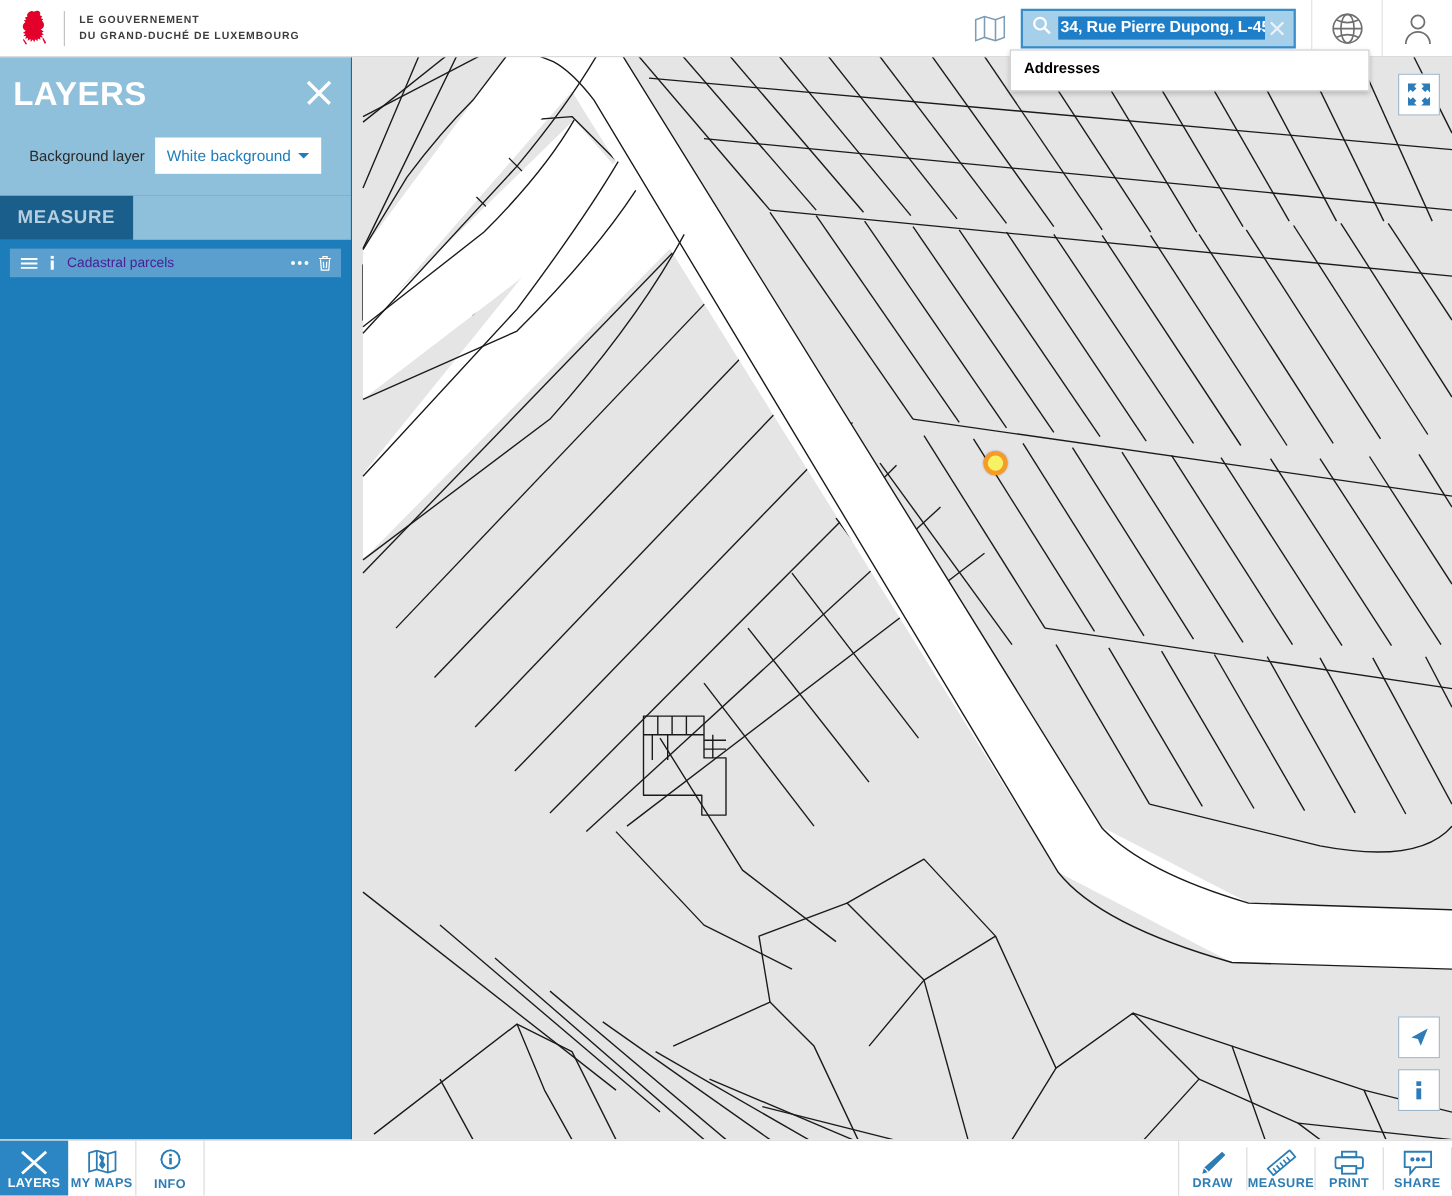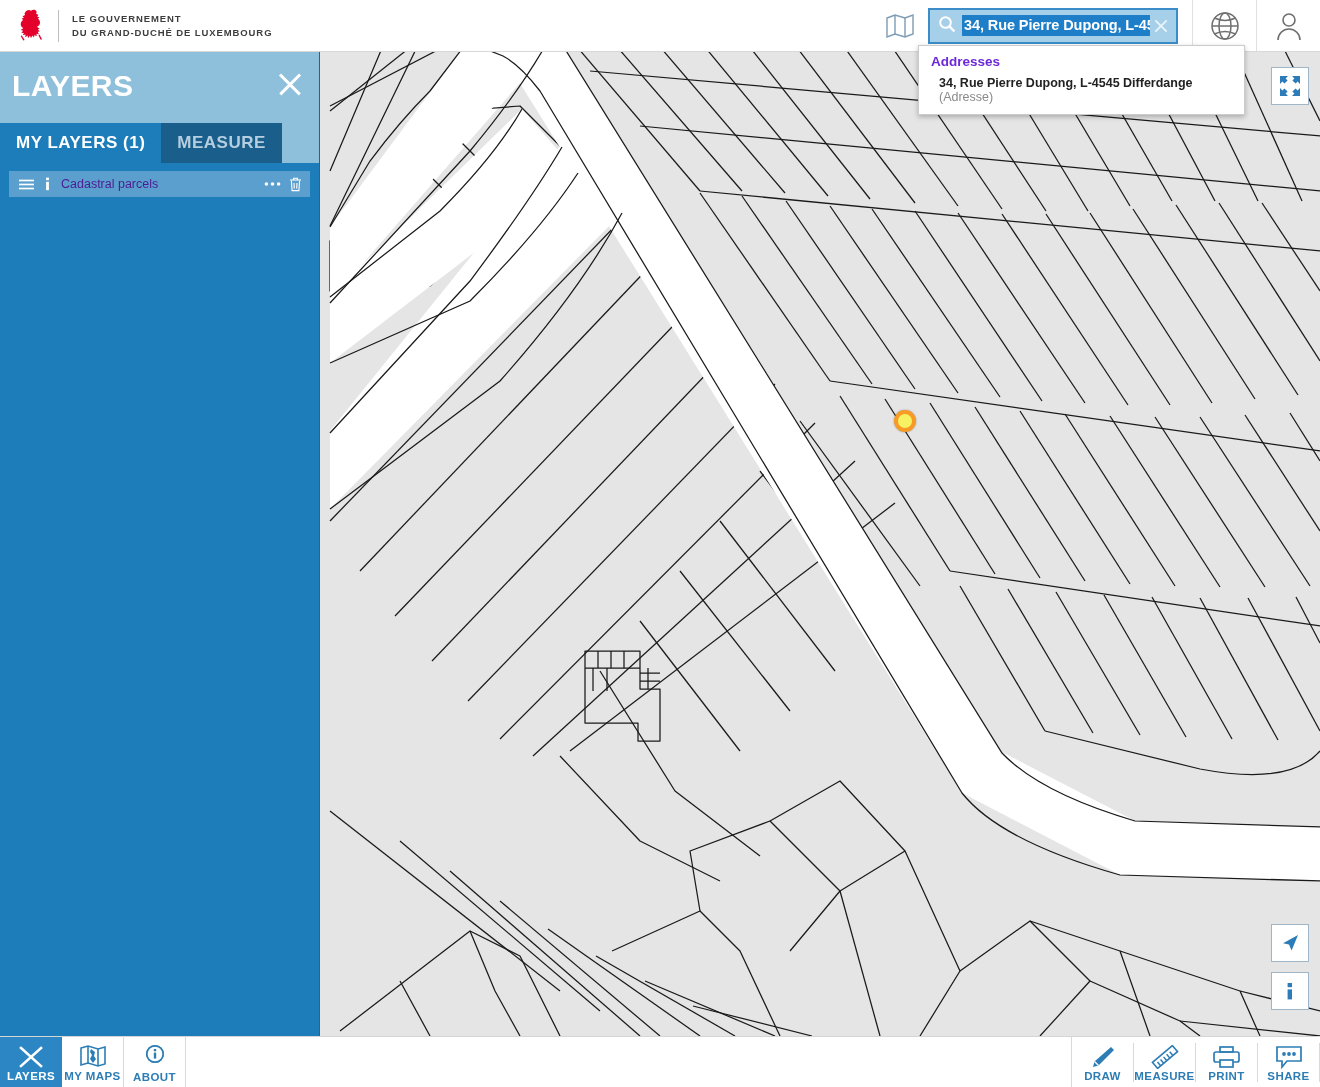--- a/index.html
+++ b/index.html
@@ -59,21 +59,21 @@
   }
   .search-clear:before { transform: rotate(45deg); }
   .search-clear:after  { transform: rotate(-45deg); }
 
   .suggestions {
     position: absolute; top: 37px; left: -10px; width: 327px;
     background: #ffffff; border: 1px solid #cccccc;
     box-shadow: 0 2px 5px rgba(0,0,0,0.25); padding: 6px 0 8px 0; z-index: 60;
   }
   .sugg-head {
-    font-size: 13.5px; font-weight: bold; color: #6d28d9; padding: 2px 12px 5px 12px;
+    font-size: 13.5px; font-weight: bold; color: #000000; padding: 2px 12px 5px 12px;
   }
   .sugg-item {
     font-size: 12.5px; color: #222222; padding: 2px 12px 2px 20px; cursor: pointer;
   }
   .sugg-item b { font-weight: bold; }
   .sugg-item span.sub { color: #8a8a8a; font-weight: normal; }
 
   .hdr-btn {
     width: 64px; height: 51px; display: flex; align-items: center;
     justify-content: center; cursor: pointer; border-left: 1px solid #e0e0e0;
@@ -240,24 +240,20 @@
             <circle cx="7.5" cy="7.5" r="5.3" fill="none" stroke="#ffffff" stroke-width="2"></circle>
             <line x1="11.4" y1="11.4" x2="16.4" y2="16.4" stroke="#ffffff" stroke-width="2.2"></line>
           </svg>
         </span>
         <span class="search-val">34, Rue Pierre Dupong, L-4545 Differda</span>
         <span class="search-clear"></span>
       </div>
 
       <div class="suggestions">
         <div class="sugg-head">Addresses</div>
-        <div class="sugg-item">
-          <b>34, Rue Pierre Dupong, L-4545 Differdange</b>
-          <span class="sub">(Adresse)</span>
-        </div>
       </div>
     </div>
 
     <div class="hdr-btn">
       <svg width="34" height="34" viewBox="0 0 34 34">
         <g fill="none" stroke="#6f6f6f" stroke-width="1.5">
           <circle cx="17" cy="17" r="13"></circle>
           <ellipse cx="17" cy="17" rx="6" ry="13"></ellipse>
           <line x1="4" y1="17" x2="30" y2="17"></line>
           <path d="M6.5 9 Q17 14 27.5 9"></path>
@@ -466,24 +462,30 @@
       </svg>
     </div>
   </div>
 
   <div class="panel">
     <div class="panel-top">
       <div class="panel-title-row">
         <div class="panel-title">LAYERS</div>
         <div class="panel-close"></div>
       </div>
+      <div class="bg-row">
+        <span class="bg-label">Background layer</span>
+        <span class="bg-select">
+          <span>White background</span>
+          <span class="caret"></span>
+        </span>
+      </div>
     </div>
 
     <div class="tabs">
-      <div class="tab active">MY LAYERS (1)</div>
       <div class="tab inactive">MEASURE</div>
     </div>
 
     <div class="layer-list">
       <div class="layer-item">
         <span class="li-icon">
           <svg width="17" height="13" viewBox="0 0 17 13">
             <g stroke="#ffffff" stroke-width="1.7">
               <line x1="1" y1="2.5" x2="16" y2="2.5"></line>
               <line x1="1" y1="6.5" x2="16" y2="6.5"></line>
@@ -553,21 +555,21 @@
     <div class="bb-item">
       <svg width="24" height="26" viewBox="0 0 24 26">
         <path d="M12 1 a9 9 0 0 1 0 18 L12 25 L12 19 a9 9 0 0 1 0 -18 Z" fill="#2d7db5"></path>
         <circle cx="12" cy="10" r="8.2" fill="#ffffff"></circle>
         <circle cx="12" cy="10" r="8.2" fill="none" stroke="#2d7db5" stroke-width="1.7"></circle>
         <g fill="#2d7db5">
           <rect x="10.8" y="5" width="2.4" height="2.3"></rect>
           <rect x="10.8" y="8.6" width="2.4" height="6"></rect>
         </g>
       </svg>
-      <span class="bb-label">ABOUT</span>
+      <span class="bb-label">INFO</span>
     </div>
 
     <div class="bb-spacer"></div>
 
     <div class="bb-tools">
       <div class="bb-item">
         <svg width="26" height="24" viewBox="0 0 26 24">
           <path d="M21 2 L24 5 L8.5 20.5 L3 22 L4.5 16.5 Z" fill="#2d7db5"></path>
           <path d="M4.5 16.5 L8.5 20.5" stroke="#ffffff" stroke-width="1.2"></path>
         </svg>

